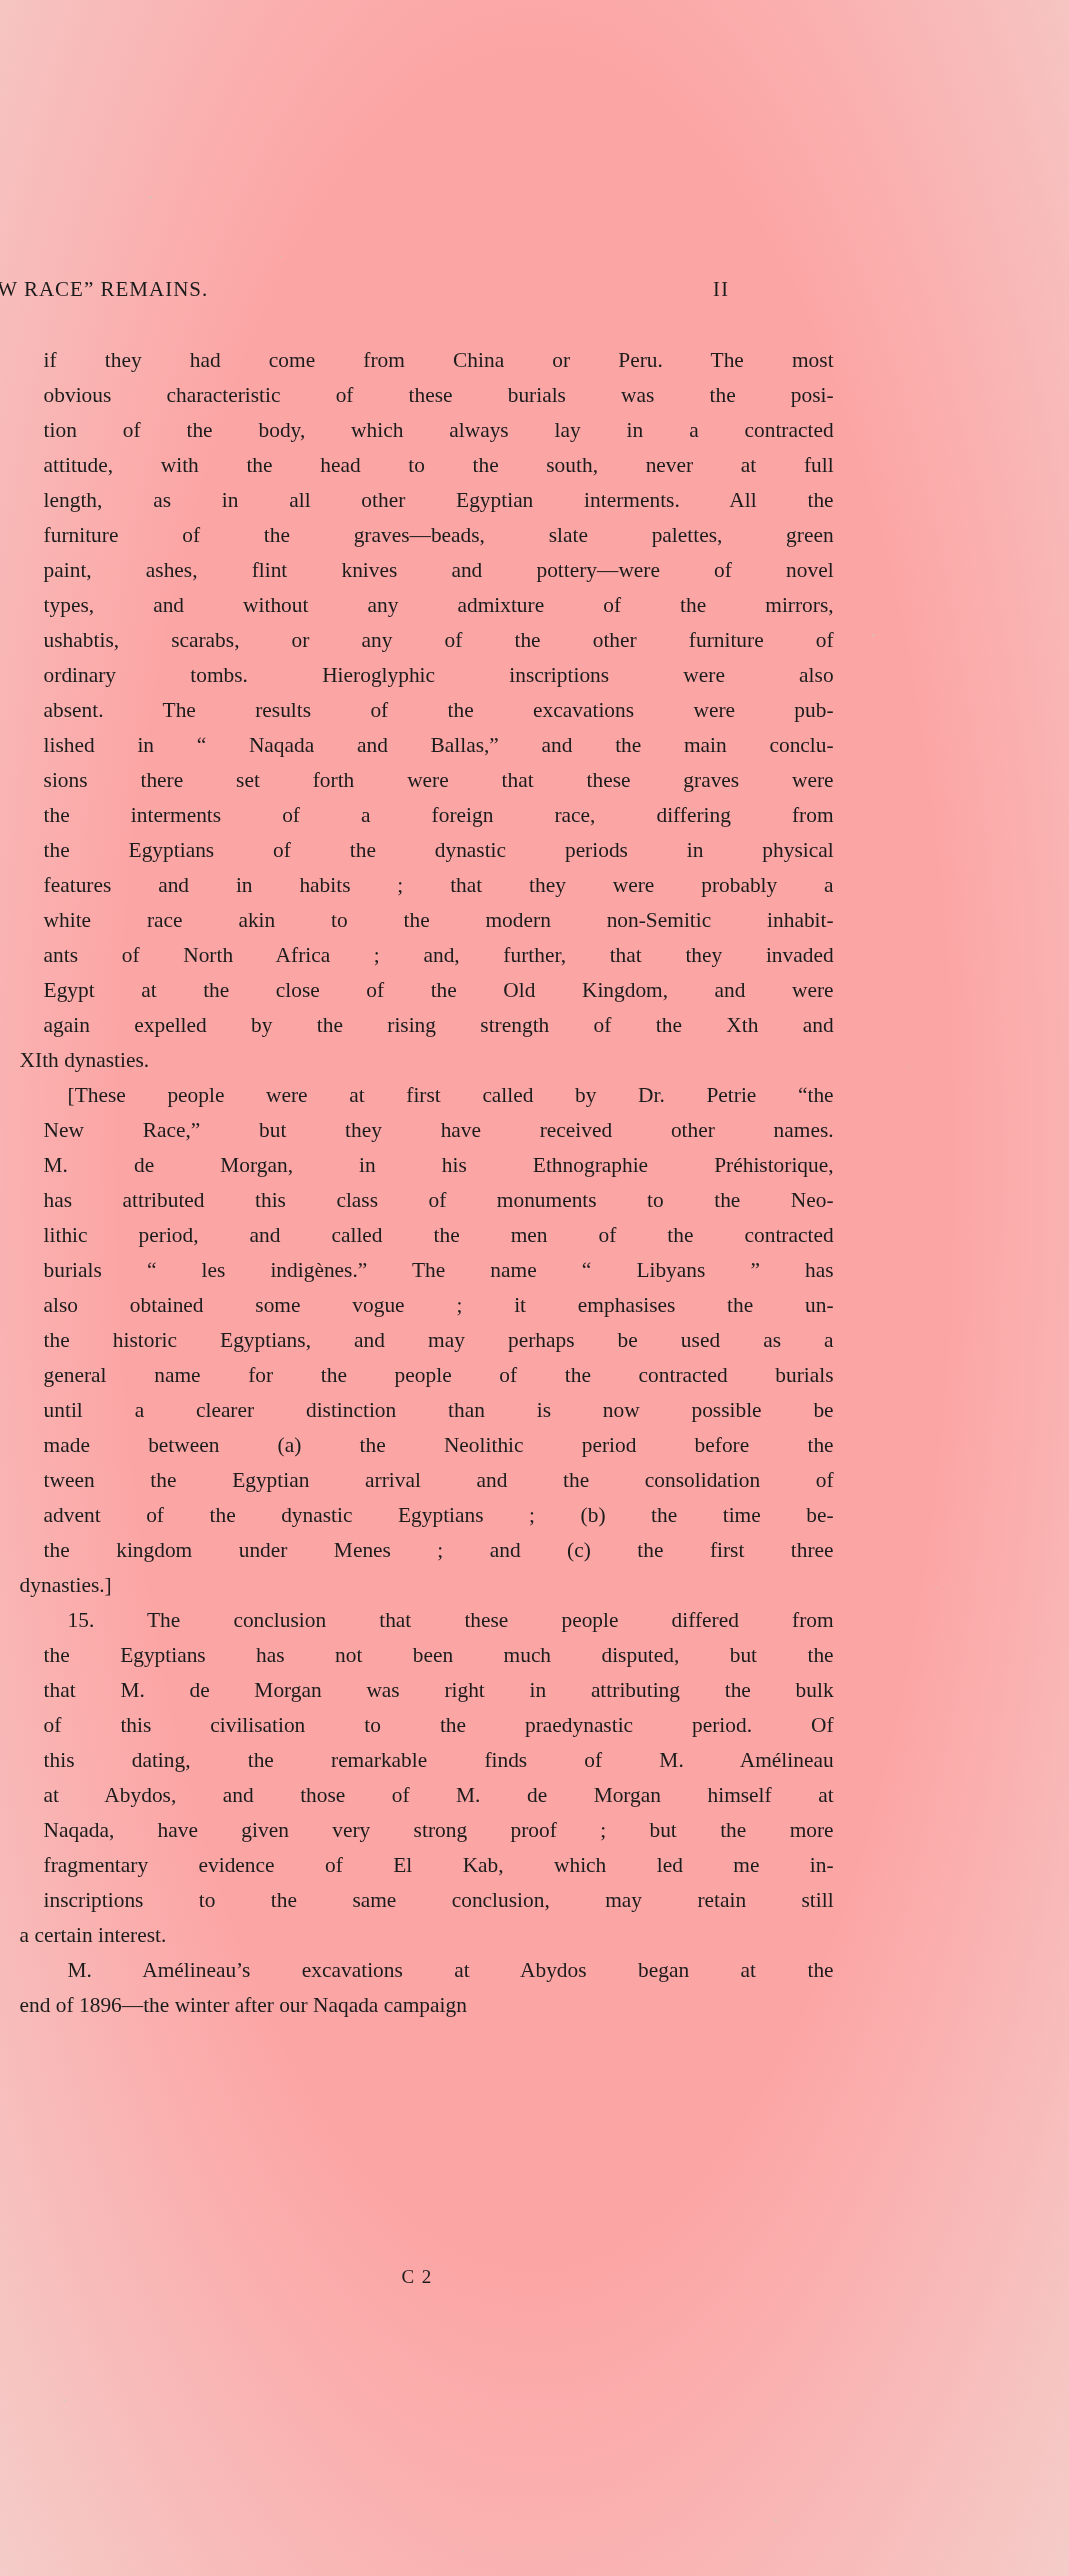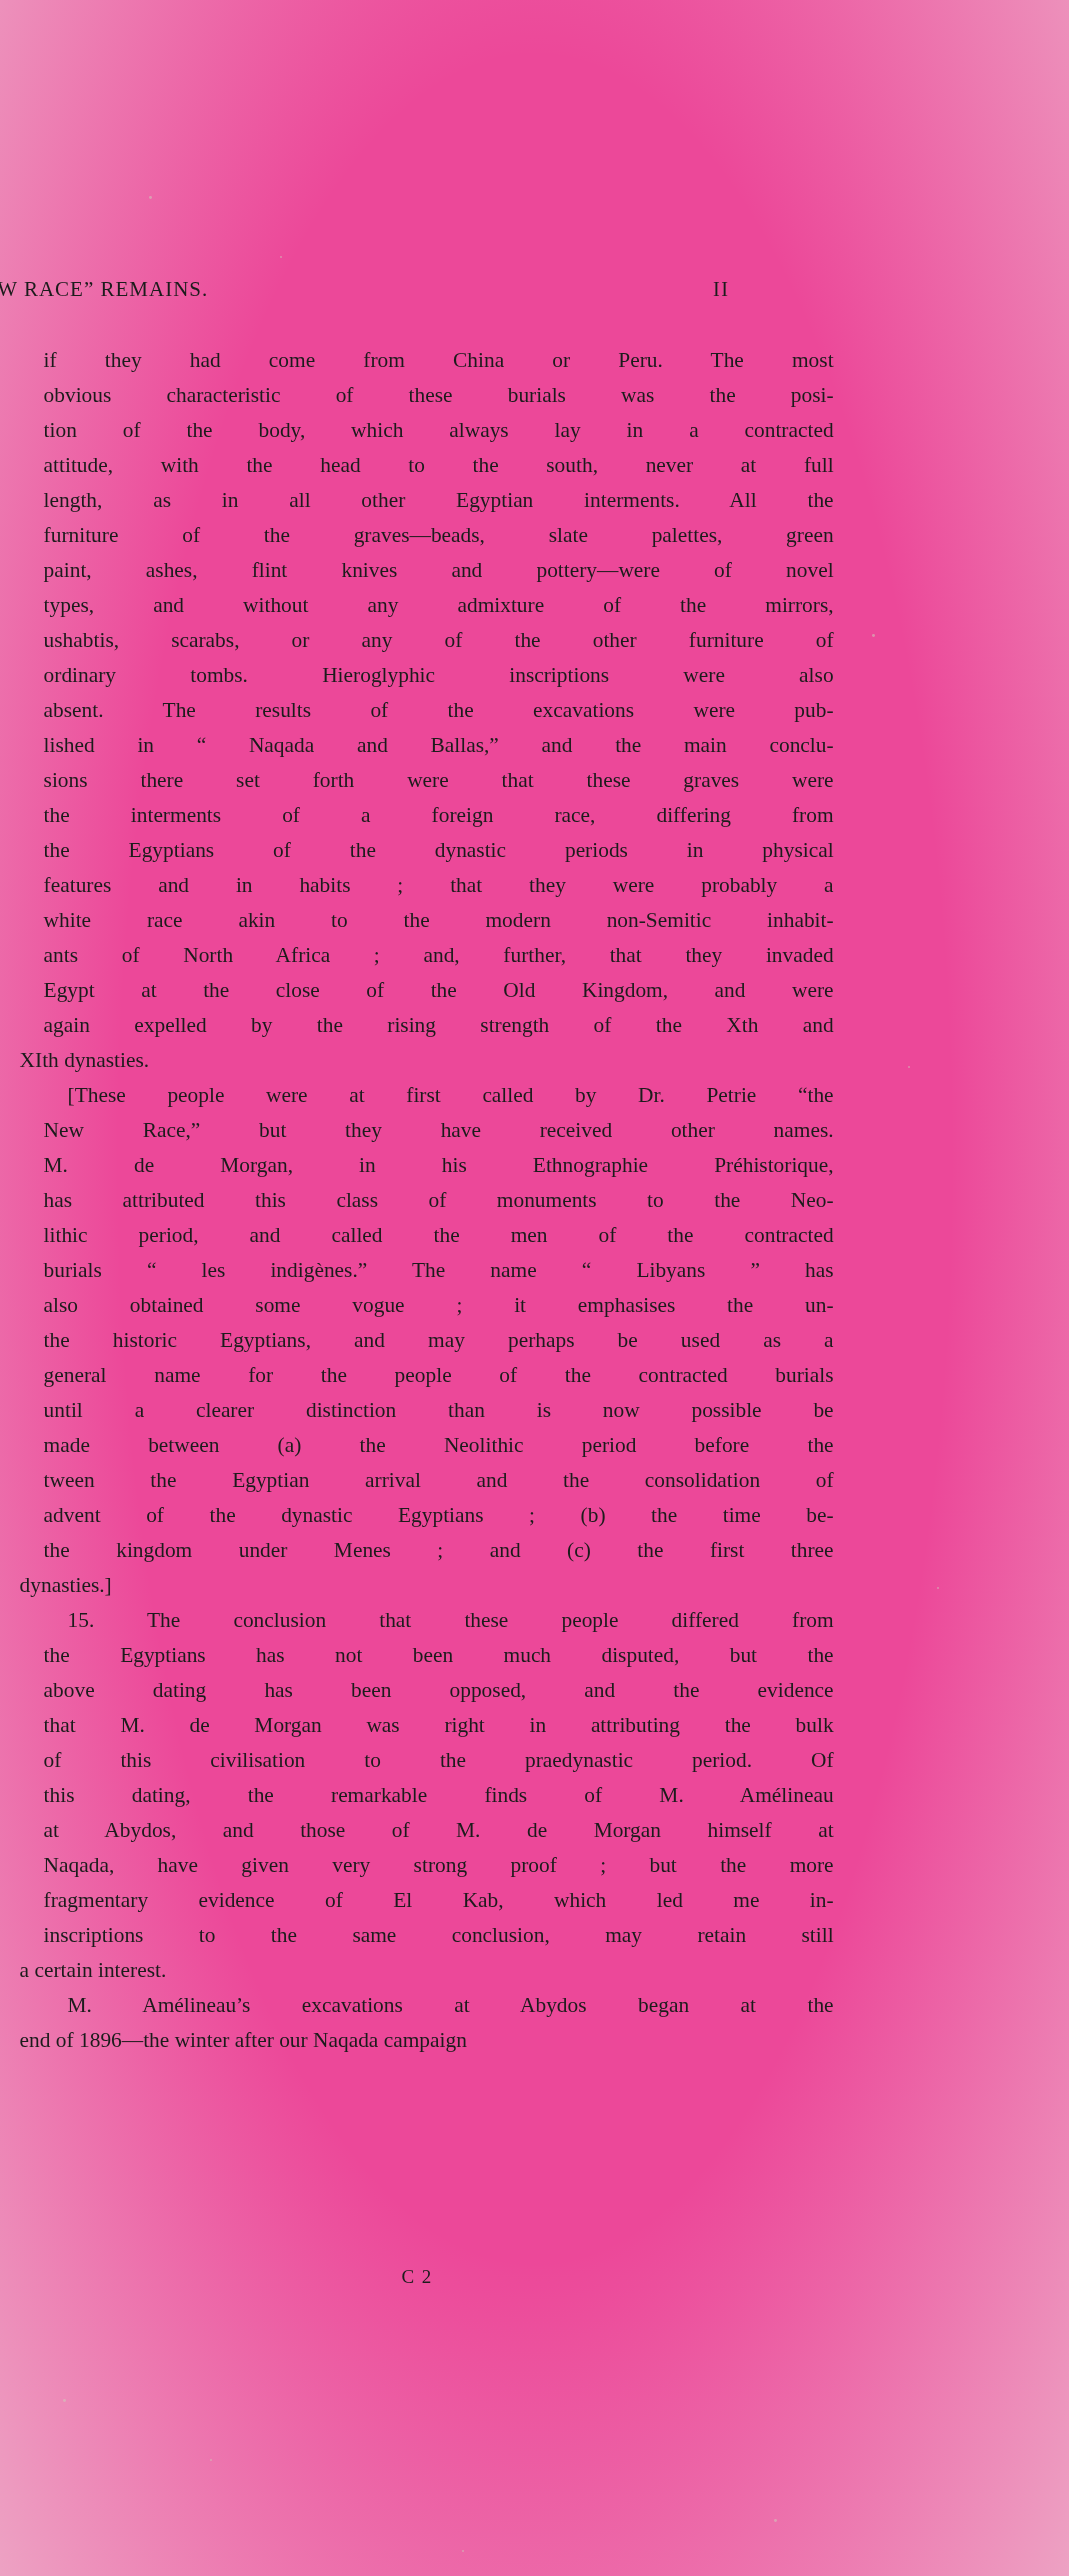--- a/index.html
+++ b/index.html
@@ -14,21 +14,21 @@
     font-family: "Liberation Serif", serif;
     color: #1c1c1c;
     overflow: hidden;
   }
   .page {
     position: absolute;
     left: 0;
     top: 0;
     width: 1070px;
     height: 2576px;
-    background: #ec4899;
+    background: #fca5a5;
   }
   
   .paper-tone {
     position: absolute;
     inset: 0;
     background:
       radial-gradient(ellipse at 50% 45%, rgba(255,255,255,0) 55%, rgba(238,236,230,0.55) 100%);
     pointer-events: none;
   }
   .speckle {
@@ -165,21 +165,20 @@
         <span class="ln j">until a clearer distinction than is now possible be</span>
         <span class="ln j">made between (a) the Neolithic period before the</span>
         <span class="ln j">tween the Egyptian arrival and the consolidation of</span>
         <span class="ln j">advent of the dynastic Egyptians ; (b) the time be-</span>
         <span class="ln j">the kingdom under Menes ; and (c) the first three</span>
         <span class="ln last">dynasties.]</span>
       </p>
       <p class="para">
         <span class="ln j"><span class="indent"></span>15. The conclusion that these people differed from</span>
         <span class="ln j">the Egyptians has not been much disputed, but the</span>
-        <span class="ln j">above dating has been opposed, and the evidence</span>
         <span class="ln j">that M. de Morgan was right in attributing the bulk</span>
         <span class="ln j">of this civilisation to the praedynastic period.  Of</span>
         <span class="ln j">this dating, the remarkable finds of M. Amélineau</span>
         <span class="ln j">at Abydos, and those of M. de Morgan himself at</span>
         <span class="ln j">Naqada, have given very strong proof ; but the more</span>
         <span class="ln j">fragmentary evidence of El Kab, which led me in-</span>
         <span class="ln j">inscriptions to the same conclusion, may retain still</span>
         <span class="ln last">a certain interest.</span>
       </p>
       <p class="para">

